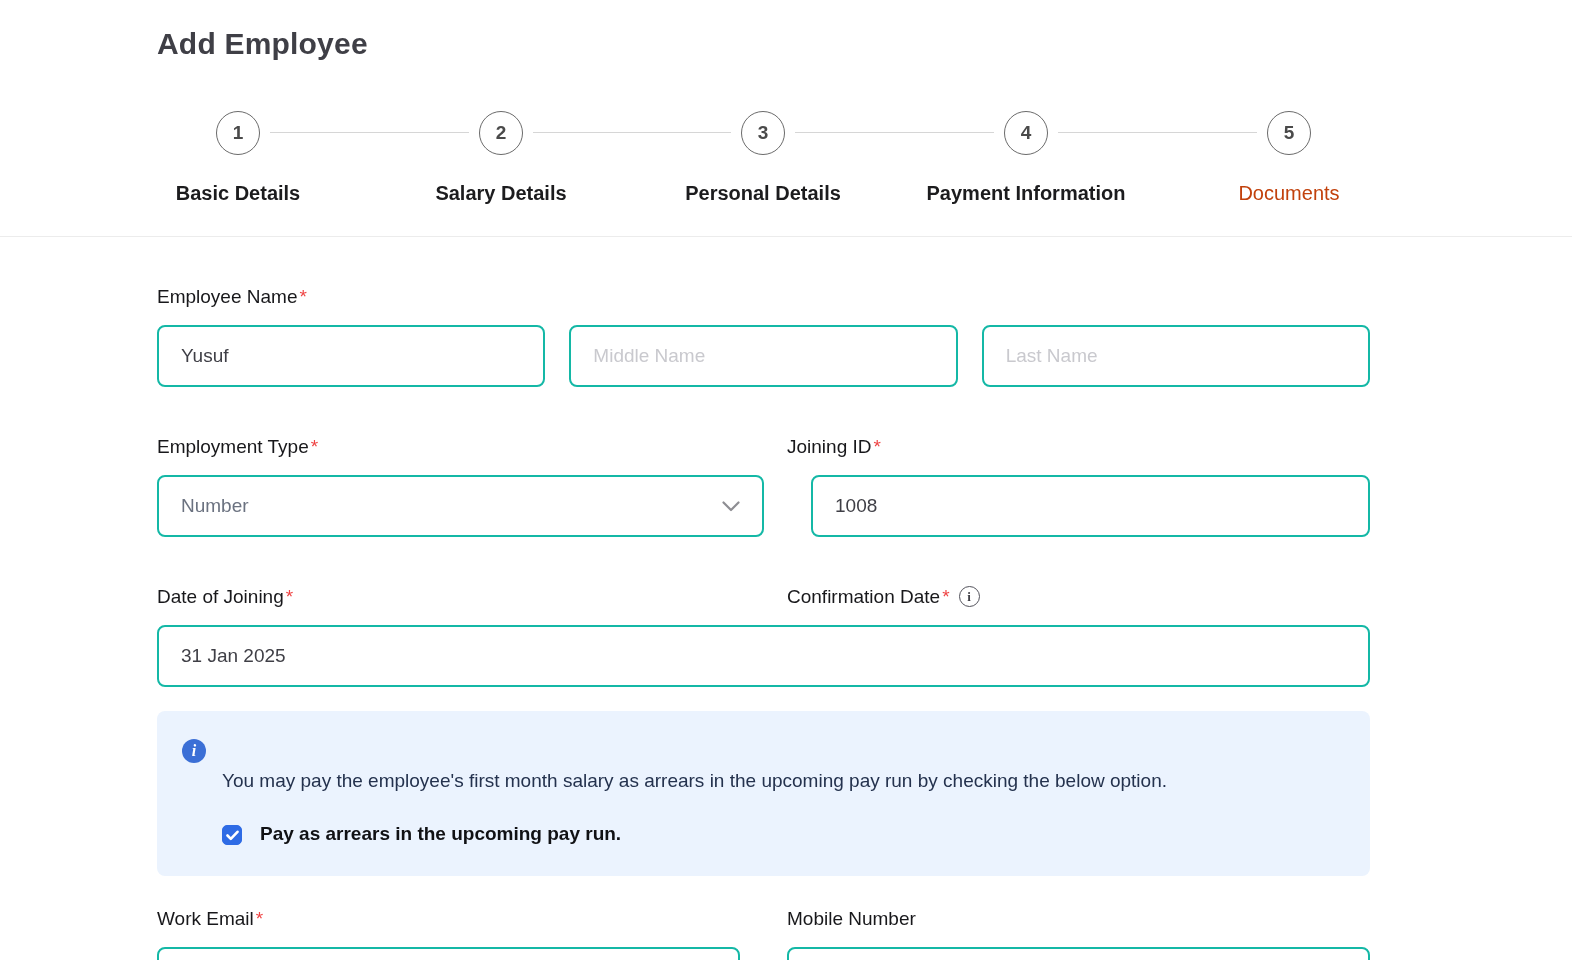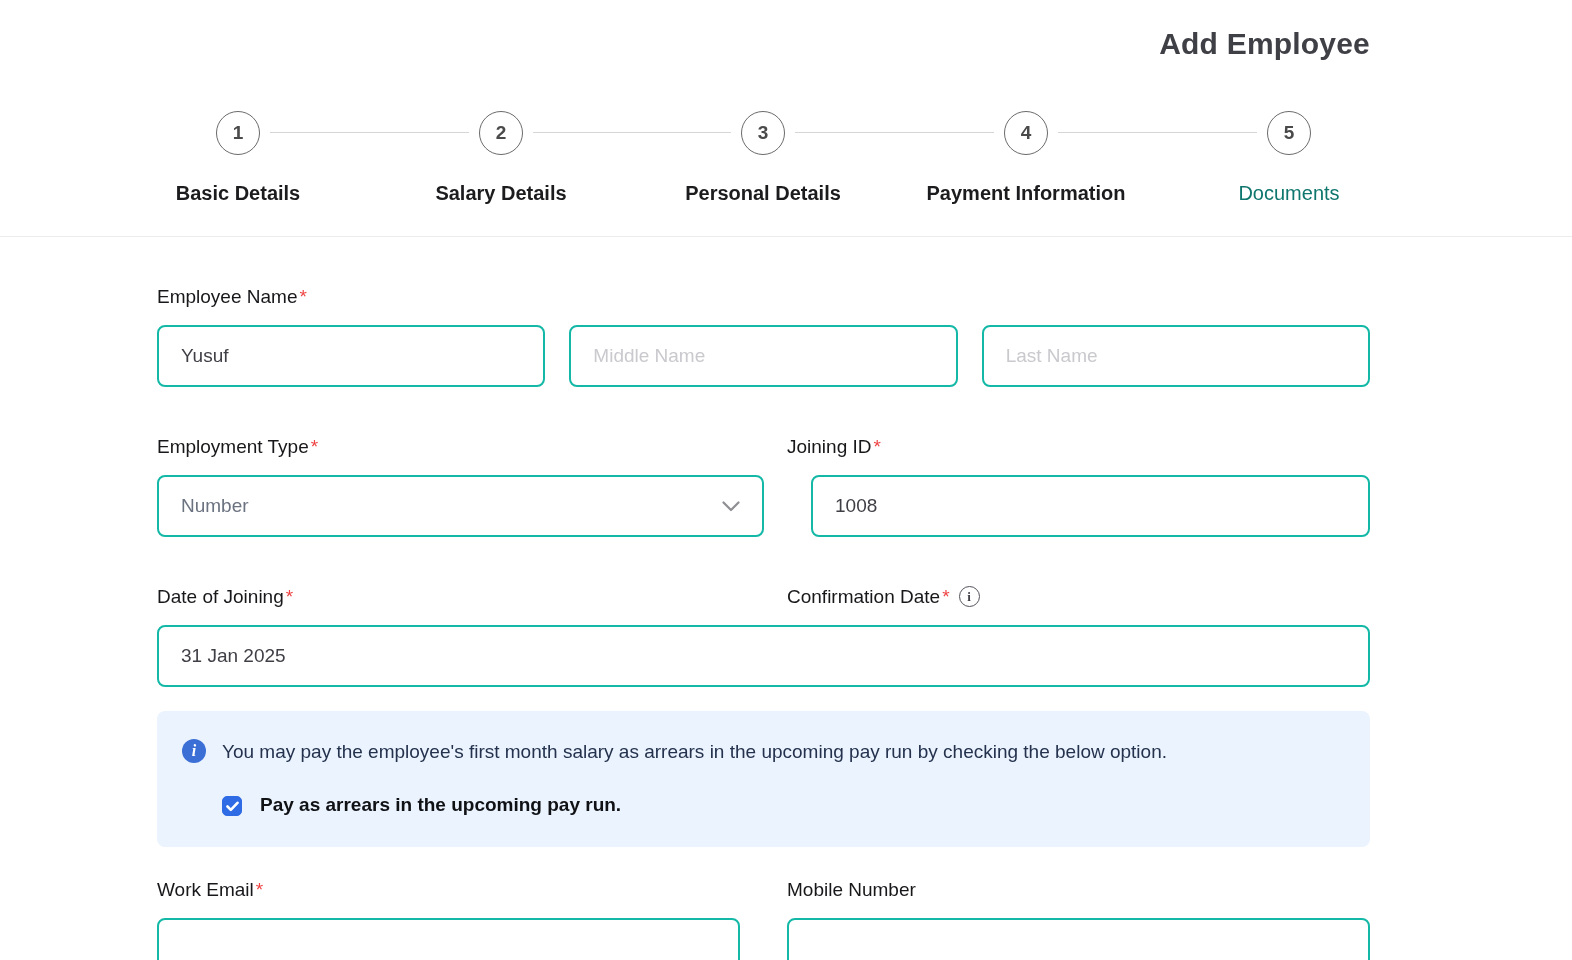--- a/index.html
+++ b/index.html
@@ -7,34 +7,34 @@
   body {
     background: #ffffff;
     font-family: "Liberation Sans", sans-serif;
     color: #27272a;
   }
 
   
   .header { position: relative; height: 237px; border-bottom: 1px solid #ececec; background: #fff; }
   .page-title {
     position: absolute; top: 27px; left: 157px; width: 1213px;
-    text-align: right; font-size: 30px; font-weight: 700; color: #3f3f46;
+    text-align: left; font-size: 30px; font-weight: 700; color: #3f3f46;
     letter-spacing: 0.2px;
   }
   .stepper { position: absolute; left: 0; top: 0; width: 100%; height: 237px; }
   .connector { position: absolute; top: 132px; height: 1px; background: #d6d6d6; }
   .step { position: absolute; top: 111px; width: 260px; text-align: center; }
   .step-circle {
     width: 44px; height: 44px; border-radius: 50%;
     border: 1px solid #6b6b6b; background: #fff;
     display: flex; align-items: center; justify-content: center;
     margin: 0 auto; font-size: 19px; font-weight: 600; color: #4a4a4a;
   }
   .step-label { margin-top: 27px; font-size: 20px; font-weight: 600; color: #1c1c1e; }
-  .step-label.inactive { color: #0f766e; font-weight: 400; }
+  .step-label.inactive { color: #c2410c; font-weight: 400; }
 
   
   .form { padding-left: 157px; width: 1370px; }
   .field-label {
     font-size: 19px; line-height: 23px; font-weight: 500; color: #18181b;
     display: flex; align-items: center;
   }
   .req { color: #ef4444; margin-left: 2px; }
   .label-row-1 { margin-top: 48px; margin-bottom: 17px; }
   .cols { display: flex; gap: 47px; width: 1213px; }
@@ -68,21 +68,21 @@
     margin-top: 24px; width: 1213px; background: #ebf3fe; border-radius: 8px;
     padding: 25px 24px 31px 25px; display: flex; align-items: flex-start;
   }
   .banner-info-icon {
     flex: 0 0 auto; width: 24px; height: 24px; border-radius: 50%;
     background: #3b6fd6; color: #ffffff; font-style: italic; font-weight: 700;
     font-family: "Liberation Serif", serif; font-size: 16px;
     display: flex; align-items: center; justify-content: center;
     margin-right: 16px; margin-top: 3px;
   }
-  .banner-body { flex: 1; }
+  .banner-body { flex: 1; margin-top: 29px; }
   .banner-text { font-size: 19px; line-height: 32px; color: #24324e; width: 1120px; }
   .checkbox-row { display: flex; align-items: flex-end; margin-top: 26px; }
   .checkbox {
     width: 20px; height: 20px; border-radius: 5px; border: 1px solid #b9b9c0;
     background: #fff; display: flex; align-items: center; justify-content: center;
     cursor: pointer; flex: 0 0 auto;
   }
   .checkbox.checked { background: #2e6be5; border-color: #2e6be5; }
   .checkbox svg { display: block; }
   .checkbox-label { margin-left: 18px; font-size: 19px; font-weight: 700; color: #101114; }

